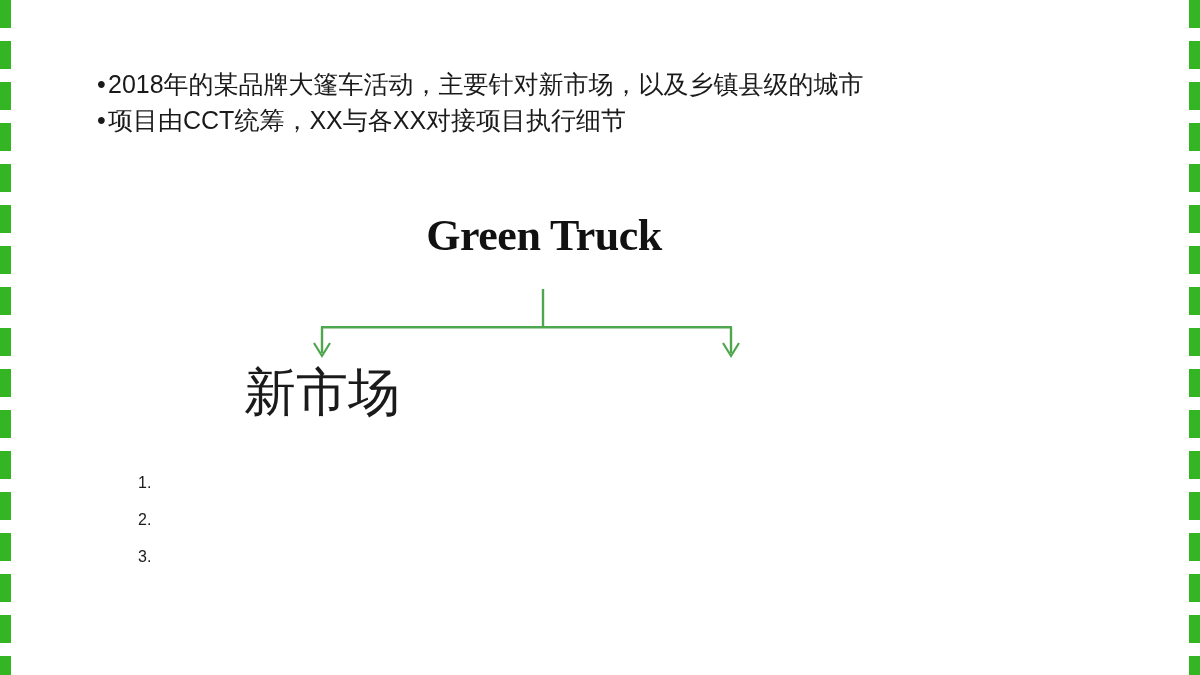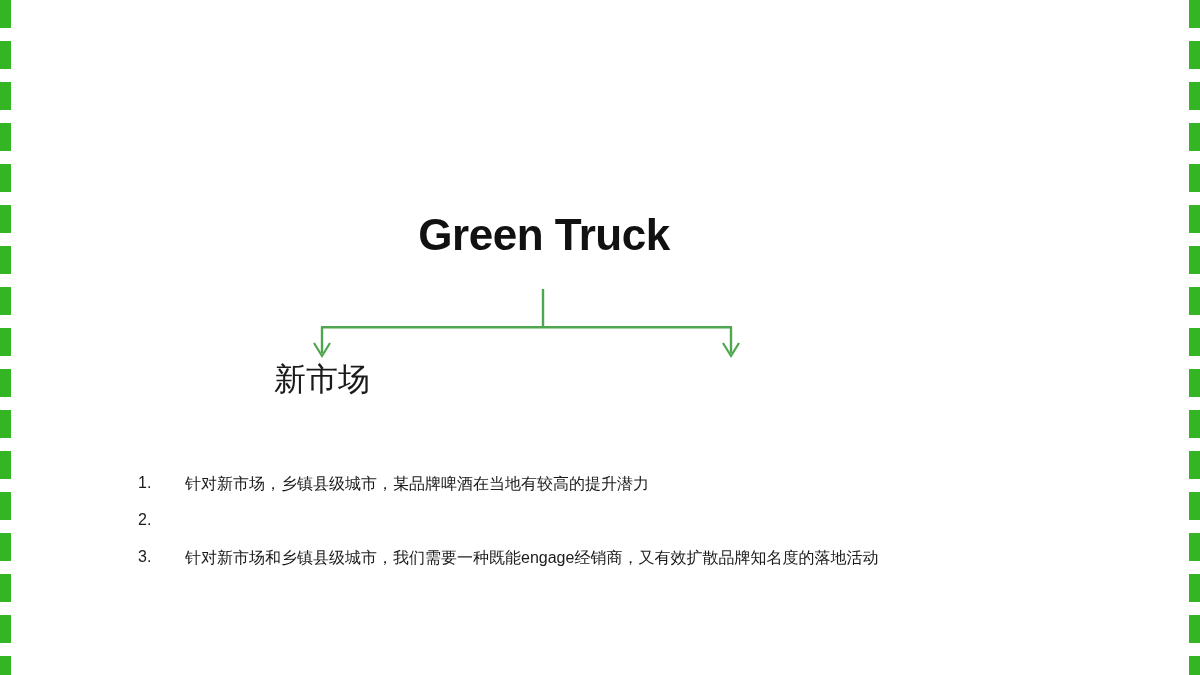--- a/index.html
+++ b/index.html
@@ -63,41 +63,42 @@
   }
 
   
   .diagram {
     position: absolute;
     left: 0;
     top: 0;
     width: 1200px;
     height: 675px;
     pointer-events: none;
+    font-family: Liberation Serif, serif;
   }
   .diagram-title {
     position: absolute;
     left: 0;
     top: 210px;
     width: 1088px;
     text-align: center;
     font-size: 44px;
     font-weight: bold;
     color: #111111;
     letter-spacing: -0.5px;
   }
   .connector-svg {
     position: absolute;
     left: 0;
     top: 0;
   }
   .branch-label {
     position: absolute;
     top: 358px;
-    font-size: 32px;
+    font-size: 52px;
     color: #1a1a1a;
     text-align: center;
     white-space: nowrap;
   }
   .branch-label.left  { left: 122px; width: 400px; }
   .branch-label.right { left: 531px; width: 400px; }
 
   
   .numbered-list {
     position: absolute;
@@ -122,20 +123,28 @@
   }
 </style>
 </head>
 <body>
 
 <div class="slide">
 
   <div class="edge-dashes left"></div>
   <div class="edge-dashes right"></div>
 
+  <div class="bullets">
+    <div class="bullet-line">
+      <span class="bullet-dot">•</span><span class="bullet-text">2018年的某品牌大篷车活动，主要针对新市场，以及乡镇县级的城市</span>
+    </div>
+    <div class="bullet-line">
+      <span class="bullet-dot">•</span><span class="bullet-text">项目由CCT统筹，XX与各XX对接项目执行细节</span>
+    </div>
+  </div>
 
   <div class="diagram">
 
     <div class="diagram-title">Green Truck</div>
 
     <svg class="connector-svg" width="1200" height="675" viewBox="0 0 1200 675">
       <g stroke="#4ea64e" stroke-width="2.4" fill="none" stroke-linecap="butt">
         <line x1="543" y1="289" x2="543" y2="327"></line>
         <line x1="321" y1="327.2" x2="732" y2="327.2"></line>
         <line x1="322" y1="327" x2="322" y2="353"></line>
@@ -147,24 +156,22 @@
       </g>
     </svg>
 
     <div class="branch-label left">新市场</div>
 
   </div>
 
   <div class="numbered-list">
     <div class="num-item">
       <span class="num-marker">1.</span>
-      <span class="num-text">针对新市场，乡镇县级城市，某品牌啤酒在当地有较高的提升潜力</span>
     </div>
     <div class="num-item">
       <span class="num-marker">2.</span>
     </div>
     <div class="num-item">
       <span class="num-marker">3.</span>
-      <span class="num-text">针对新市场和乡镇县级城市，我们需要一种既能engage经销商，又有效扩散品牌知名度的落地活动</span>
     </div>
   </div>
 
 </div>
 
 </body></html>

